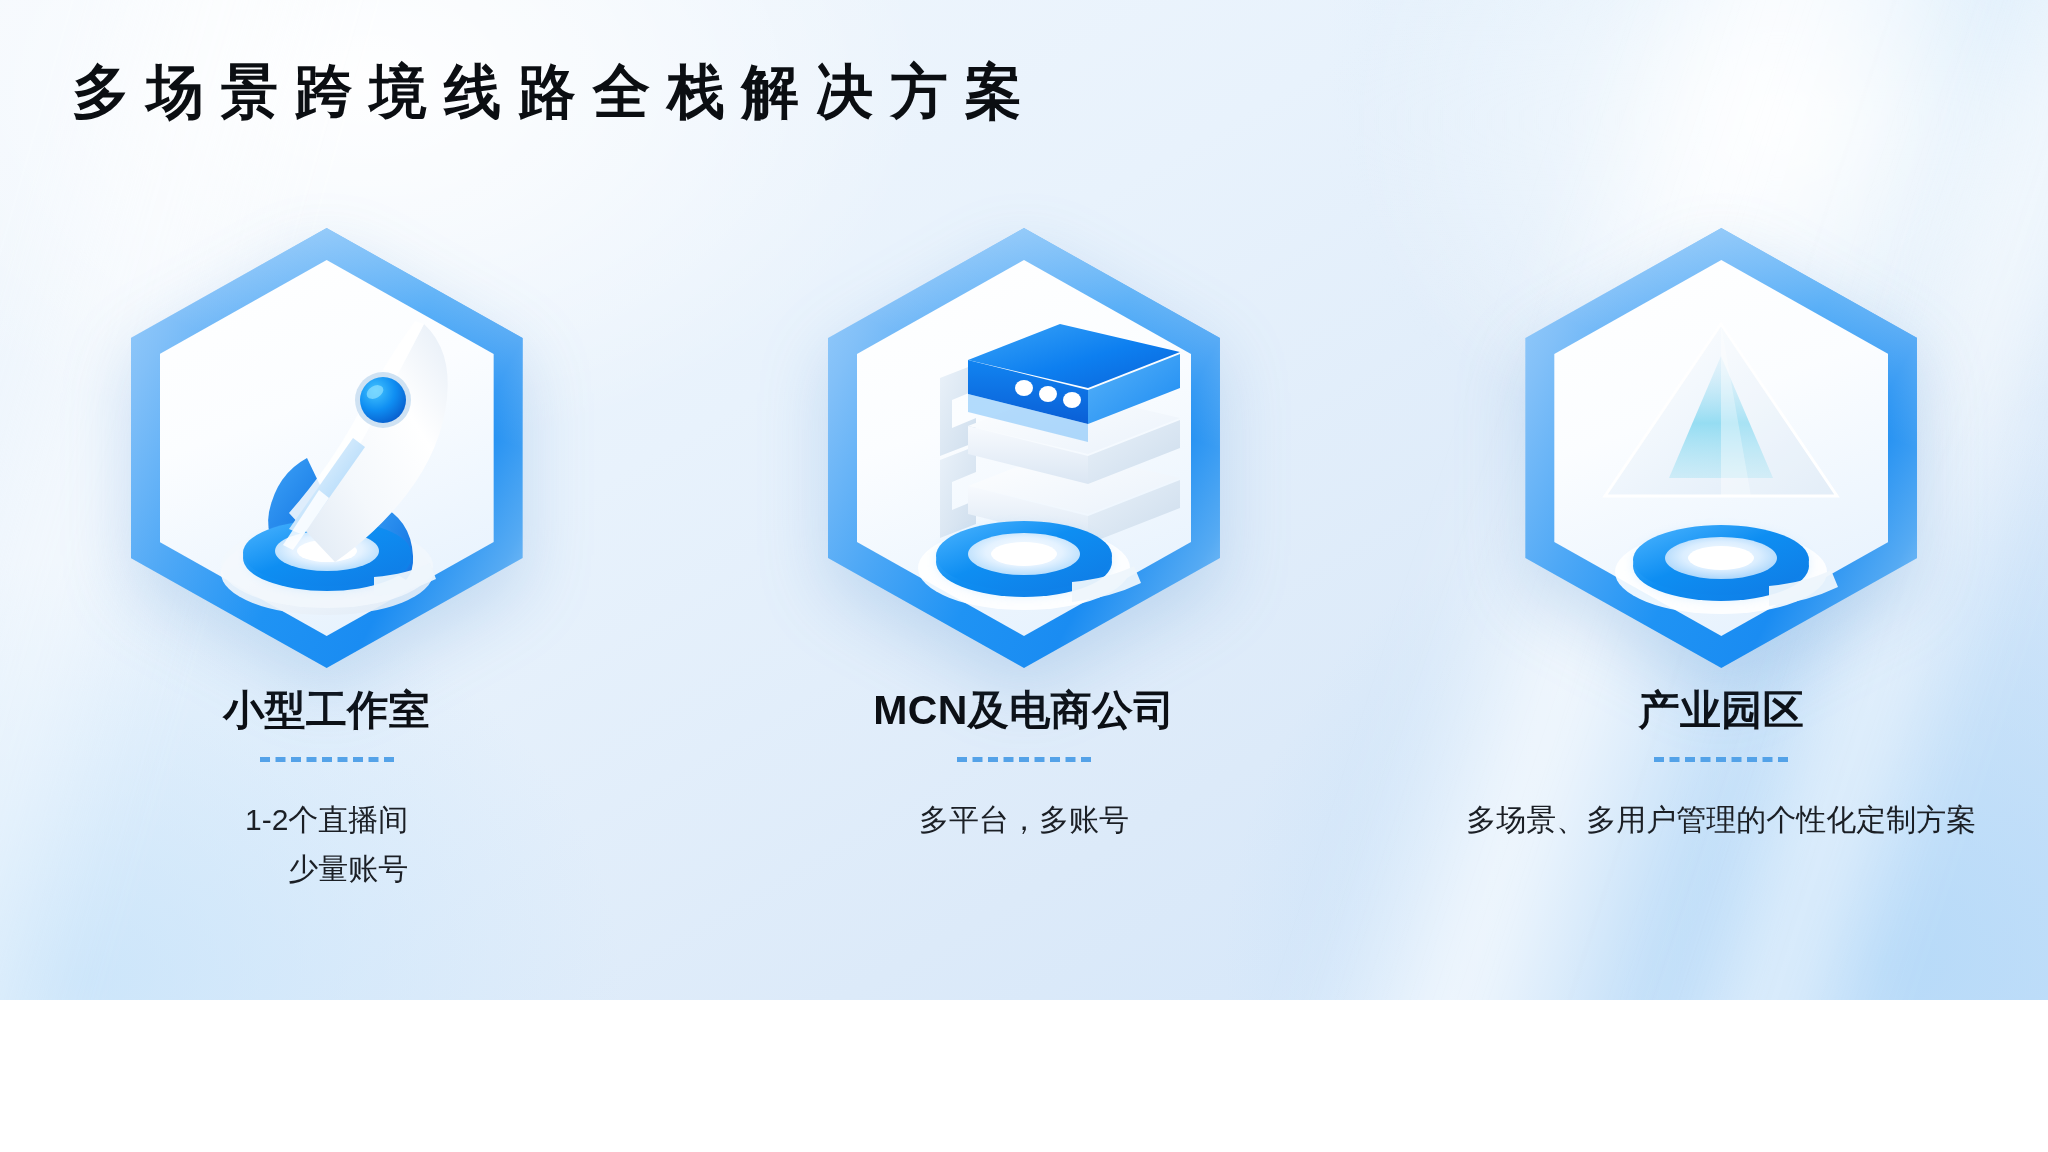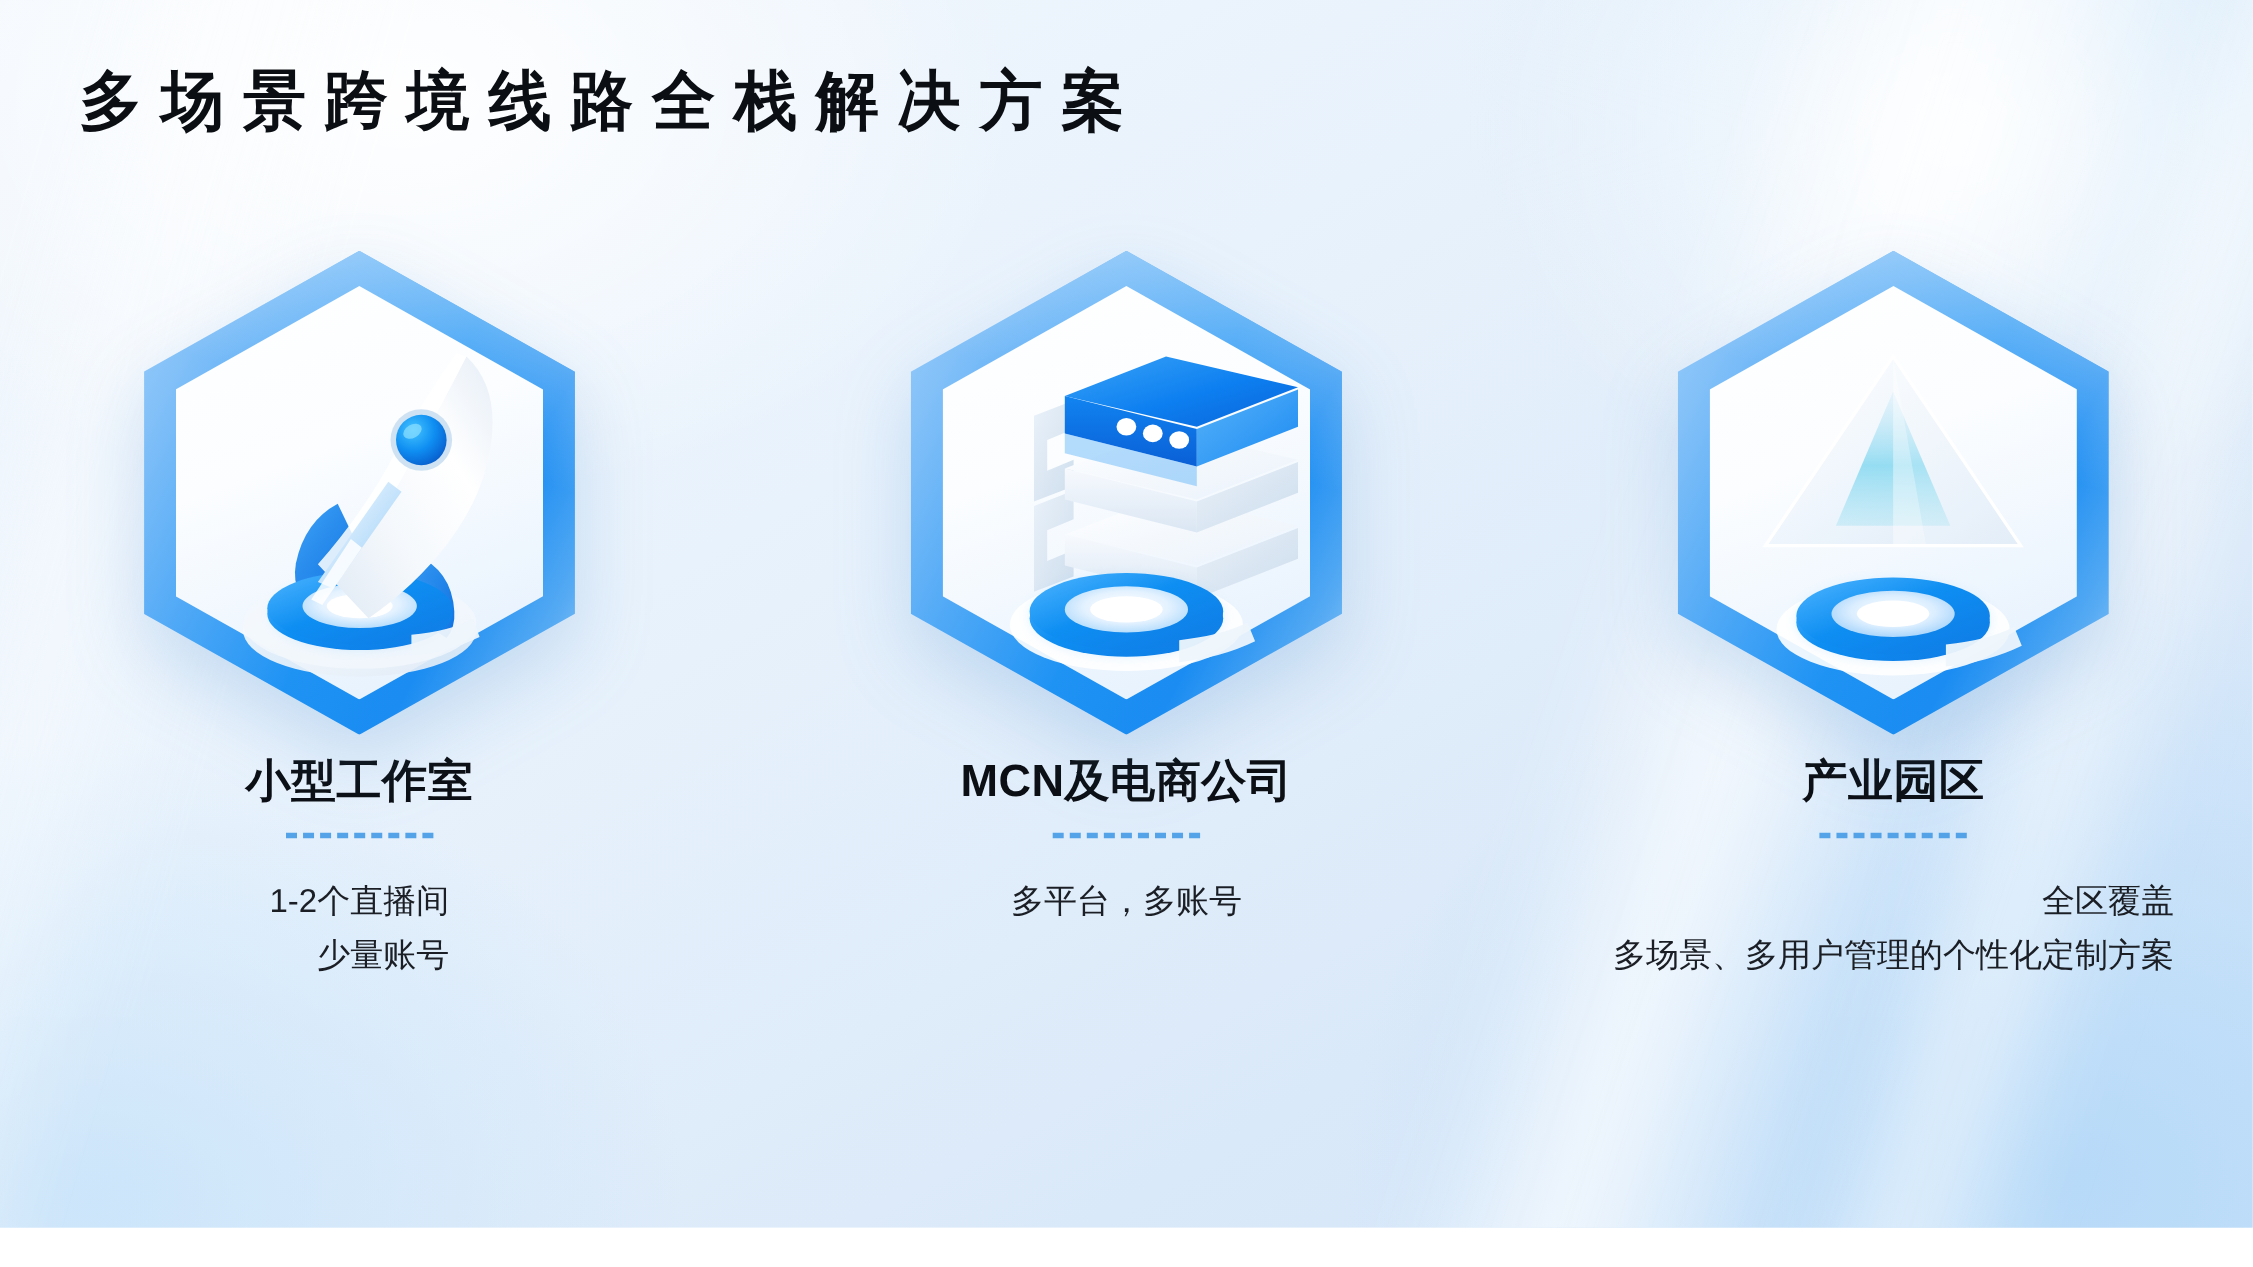--- a/index.html
+++ b/index.html
@@ -5,21 +5,21 @@
   * { margin:0; padding:0; box-sizing:border-box; }
 
   html, body {
     width:2048px; height:1152px;
     overflow:hidden;
     font-family:"Liberation Sans","DejaVu Sans",sans-serif;
   }
 
   #stage {
     position:relative;
-    width:2048px; height:1116px;
+    width:2048px; height:1000px;
     background:
       radial-gradient(ellipse 900px 600px at 18% 8%,  rgba(255,255,255,0.95) 0%, rgba(255,255,255,0) 62%),
       radial-gradient(ellipse 1100px 900px at 92% 96%, rgba(178,216,248,0.85) 0%, rgba(178,216,248,0) 60%),
       radial-gradient(ellipse 900px 700px at 4% 98%,  rgba(196,226,250,0.75) 0%, rgba(196,226,250,0) 60%),
       radial-gradient(ellipse 1000px 700px at 95% 4%, rgba(206,231,250,0.8) 0%, rgba(206,231,250,0) 62%),
       linear-gradient(150deg, #f3f8fd 0%, #e8f2fc 38%, #dceaf9 68%, #cfe4fa 100%);
     overflow:hidden;
   }
 
   
@@ -323,19 +323,18 @@
           <ellipse cx="196" cy="332" rx="88" ry="35" fill="url(#ring-out3)"></ellipse>
           <ellipse cx="196" cy="330" rx="56" ry="21" fill="url(#ring-core3)"></ellipse>
           <ellipse cx="196" cy="330" rx="33" ry="12" fill="#ffffff"></ellipse>
           <path d="M244 358 q38 -4 62 -16 l7 17 q-31 15 -69 19 z" fill="#eef5fc" opacity=".95"></path>
         </svg>
       </div>
 
       <div class="card-title">产业园区</div>
       <div class="divider"></div>
       <div class="card-body">
-        <span class="ln">全区覆盖</span>
         <span class="ln">多场景、多用户管理的个性化定制方案</span>
       </div>
     </div>
 
   </div>
 </div>
 
 </body></html>

